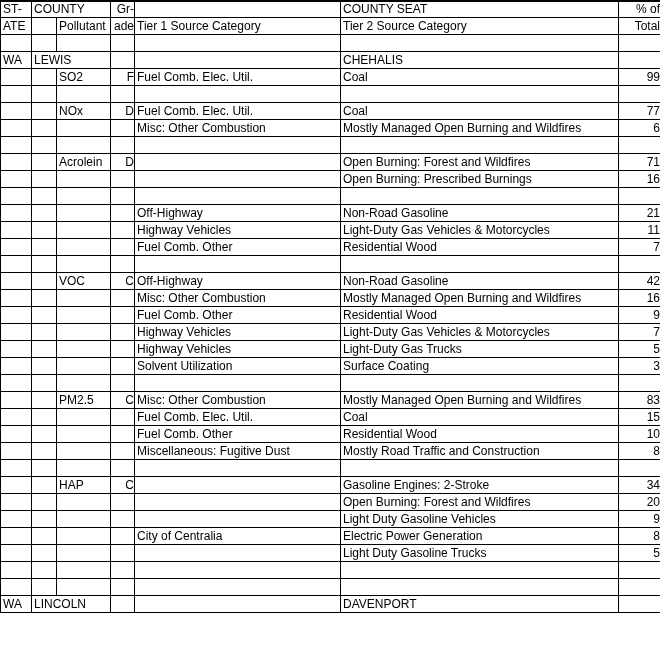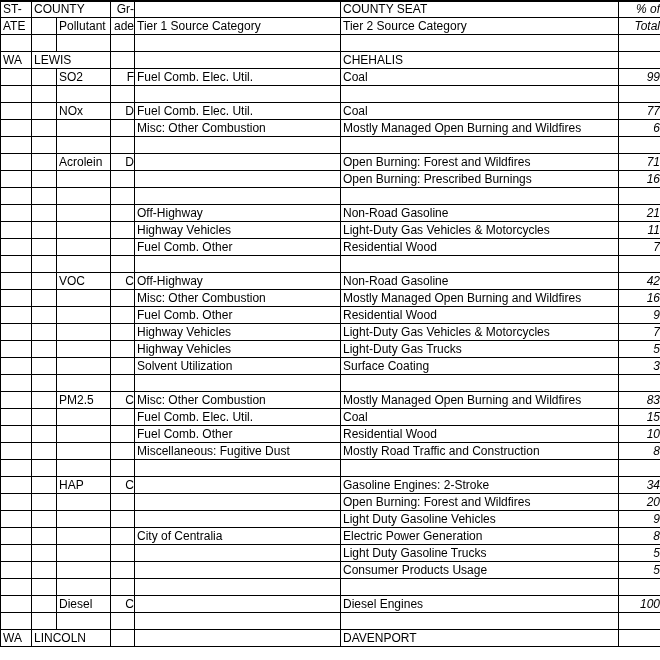--- a/index.html
+++ b/index.html
@@ -42,21 +42,21 @@
   }
   
   col.c-state   { width: 31px; }
   col.c-county  { width: 25px; }
   col.c-poll    { width: 54px; }
   col.c-grade   { width: 24px; }
   col.c-tier1   { width: 206px; }
   col.c-tier2   { width: 278px; }
   col.c-pct     { width: 42px; }
 
-  td.pct { text-align: right; padding-right: 3px; font-style: italic; }
+  td.pct { text-align: right; padding-right: 3px; }
   td.grade { text-align: right; }
   
   td.countyname { }
   .toprule {
     position: absolute;
     top: 0; left: 0;
     width: 660px;
     height: 2px;
     background: #000000;
   }
@@ -371,40 +371,22 @@
           <td></td>
           <td>Light Duty Gasoline Trucks</td>
           <td class="pct">5</td>
         </tr>
         <tr>
           <td></td>
           <td></td>
           <td></td>
           <td class="grade"></td>
           <td></td>
-          <td>Consumer Products Usage</td>
-          <td class="pct">5</td>
-        </tr>
-        <tr>
-          <td></td>
-          <td></td>
-          <td></td>
-          <td class="grade"></td>
-          <td></td>
-          <td></td>
-          <td class="pct"></td>
-        </tr>
-        <tr>
-          <td></td>
-          <td></td>
-          <td>Diesel</td>
-          <td class="grade">C</td>
-          <td></td>
-          <td>Diesel Engines</td>
-          <td class="pct">100</td>
+          <td></td>
+          <td class="pct"></td>
         </tr>
         <tr>
           <td></td>
           <td></td>
           <td></td>
           <td class="grade"></td>
           <td></td>
           <td></td>
           <td class="pct"></td>
         </tr>

